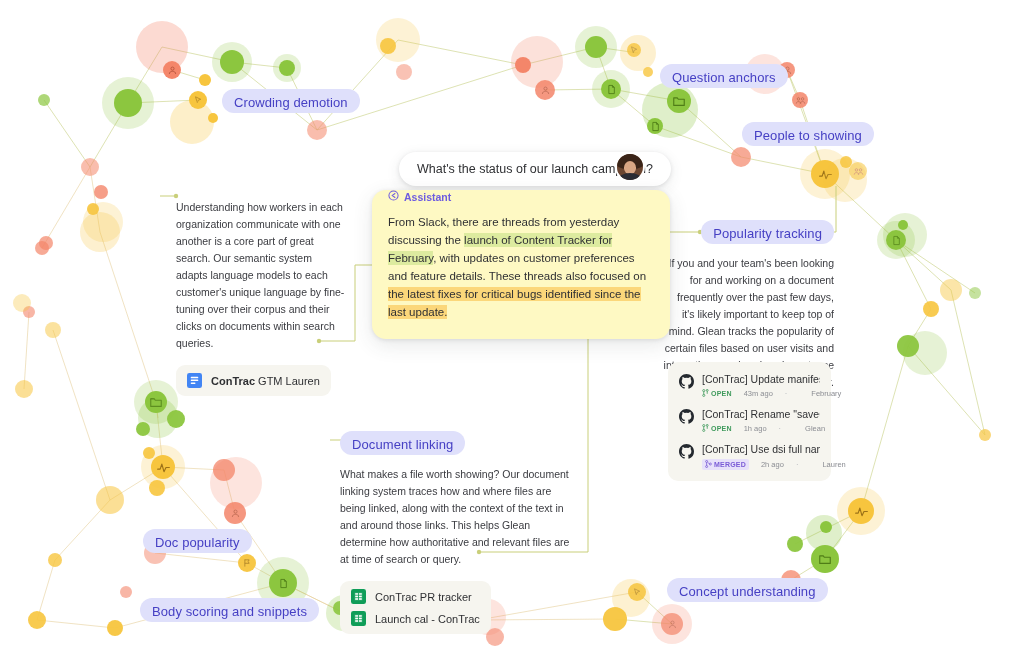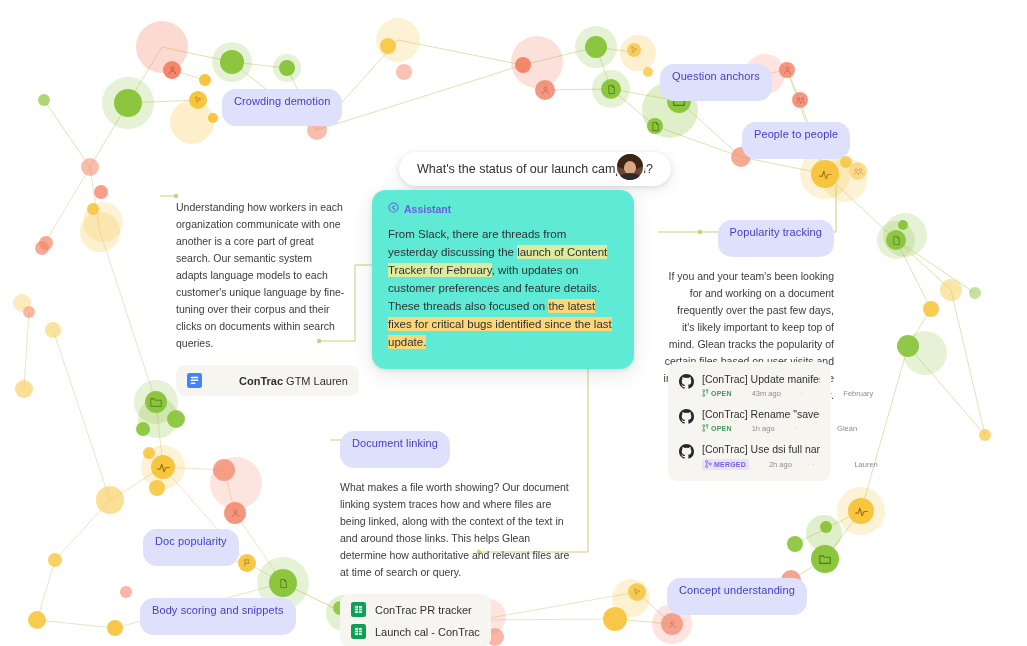--- a/index.html
+++ b/index.html
@@ -18,23 +18,23 @@
   .node { position:absolute; border-radius:50%; transform:translate(-50%,-50%);
           display:flex; align-items:center; justify-content:center; }
   .halo { position:absolute; border-radius:50%; transform:translate(-50%,-50%); }
   .node svg { display:block; }
 
   
   .pill {
     position:absolute; z-index:40;
     background:#dfe0fb;
     color:#4640c4;
-    font-size:11px;
+    font-size:13px;
     line-height:1;
-    padding:7px 12px 19px;
+    padding:7px 12px 4px;
     border-radius:14px;
     white-space:nowrap;
     letter-spacing:.1px;
   }
 
   
   #callouts { position:absolute; inset:0; z-index:30; }
 
   
   .query-bubble {
@@ -58,58 +58,58 @@
   }
   .avatar .hair { position:absolute; left:-2px; top:-3px; width:30px; height:18px;
                   border-radius:50% 50% 40% 40%; background:#3a2418; }
   .avatar .face { position:absolute; left:7px; top:7px; width:12px; height:13px;
                   border-radius:50% 50% 45% 45%; background:#d9a684; }
   .avatar .body { position:absolute; left:1px; bottom:-6px; width:24px; height:13px;
                   border-radius:50% 50% 0 0; background:#2b2b33; }
 
   .assistant-card {
     position:absolute; z-index:50;
-    left:372px; top:190px; width:262px;
-    background:#5eead4;
+    left:372px; top:190px; width:298px;
+    background:#fef9c3;
     border-radius:14px;
-    padding:12px 16px 18px;
+    padding:0 16px 18px;
     box-shadow:0 1px 4px rgba(60,64,67,.13), 0 6px 20px rgba(60,64,67,.12);
   }
   .assistant-head {
     display:flex; align-items:center; gap:5px;
     color:#6e5ce0; font-size:10.5px; margin-bottom:10px; font-weight:600;
   }
   .assistant-card p { margin:0 0 12px; font-size:11.5px; line-height:18px; color:#2f3033; }
   .assistant-card p:last-child { margin-bottom:0; }
   mark.hl-green { background:#ddeb9f; color:#2f3033; padding:1px 0; }
   mark.hl-orange { background:#fbd77a; color:#2f3033; padding:1px 0; }
 
   
   .info { position:absolute; z-index:40; }
   .info .body { font-size:10.5px; line-height:17px; color:#3a3b40; margin-top:11px; }
   .chip-group {
     margin-top:13px; background:#f6f5ef; border-radius:9px;
     padding:8px 11px; display:inline-flex; flex-direction:column; gap:7px;
   }
   .chip { display:flex; align-items:center; gap:9px; font-size:11px; color:#2f3033; white-space:nowrap; }
-  .chip b { font-weight:700;margin-left:28px; }
+  .chip b { font-weight:700; }
   .ic { width:15px; height:15px; flex:0 0 15px; border-radius:2px; display:block; }
 
   
   .gh-card {
     position:absolute; z-index:40;
     left:668px; top:362px; width:163px;
     background:#f6f5ef; border-radius:10px; padding:10px 11px 11px;
   }
   .gh-row { display:flex; gap:8px; align-items:flex-start; margin-bottom:9px; }
   .gh-row:last-child { margin-bottom:0; }
   .gh-ico { flex:0 0 15px; margin-top:2px; }
   .gh-title { font-size:10.5px; color:#2f3033; line-height:14px; white-space:nowrap;
               overflow:hidden; text-overflow:clip; }
-  .gh-meta { display:flex; align-items:center; gap:20px; margin-top:3px; font-size:7.5px; color:#8b8d93; white-space:nowrap; }
+  .gh-meta { display:flex; align-items:center; gap:12px; margin-top:3px; font-size:7.5px; color:#8b8d93; white-space:nowrap; }
   .st { font-size:7px; font-weight:700; letter-spacing:.2px; display:inline-flex; align-items:center; gap:2px; }
   .st.open { color:#3f9a5c; }
   .st.merged { color:#7a5cd6; background:#e7e1fa; padding:1px 3px; border-radius:2px; }
   .dot-sep { color:#b5b7bc; }
   .mini-av { width:9px; height:9px; border-radius:50%; display:inline-block; }
 </style>
 </head>
 <body>
 
 <div id="stage">
@@ -399,21 +399,21 @@
       <circle cx="319" cy="341" r="2.2"></circle>
       <circle cx="345" cy="440" r="2.2"></circle>
       <circle cx="479" cy="552" r="2.2"></circle>
       <circle cx="700" cy="232" r="2.2"></circle>
     </g>
   </svg>
 
   <div id="pills">
       <div class="pill" style="left: 222px; top: 89px;">Crowding demotion</div>
       <div class="pill" style="left: 660px; top: 64px;">Question anchors</div>
-      <div class="pill" style="left: 742px; top: 122px;">People to people</div>
+      <div class="pill" style="left: 742px; top: 122px;">People to showing</div>
       <div class="pill" style="left: 143px; top: 512px; margin-top: 17px;">Doc popularity</div>
       <div class="pill" style="left: 140px; top: 598px;">Body scoring and snippets</div>
       <div class="pill" style="left: 667px; top: 578px;">Concept understanding</div>
     </div>
 
   <div class="query-bubble">
     <span>What's the status of our launch campaign?</span>
   </div>
   <div class="avatar">
     <div class="hair"></div>

